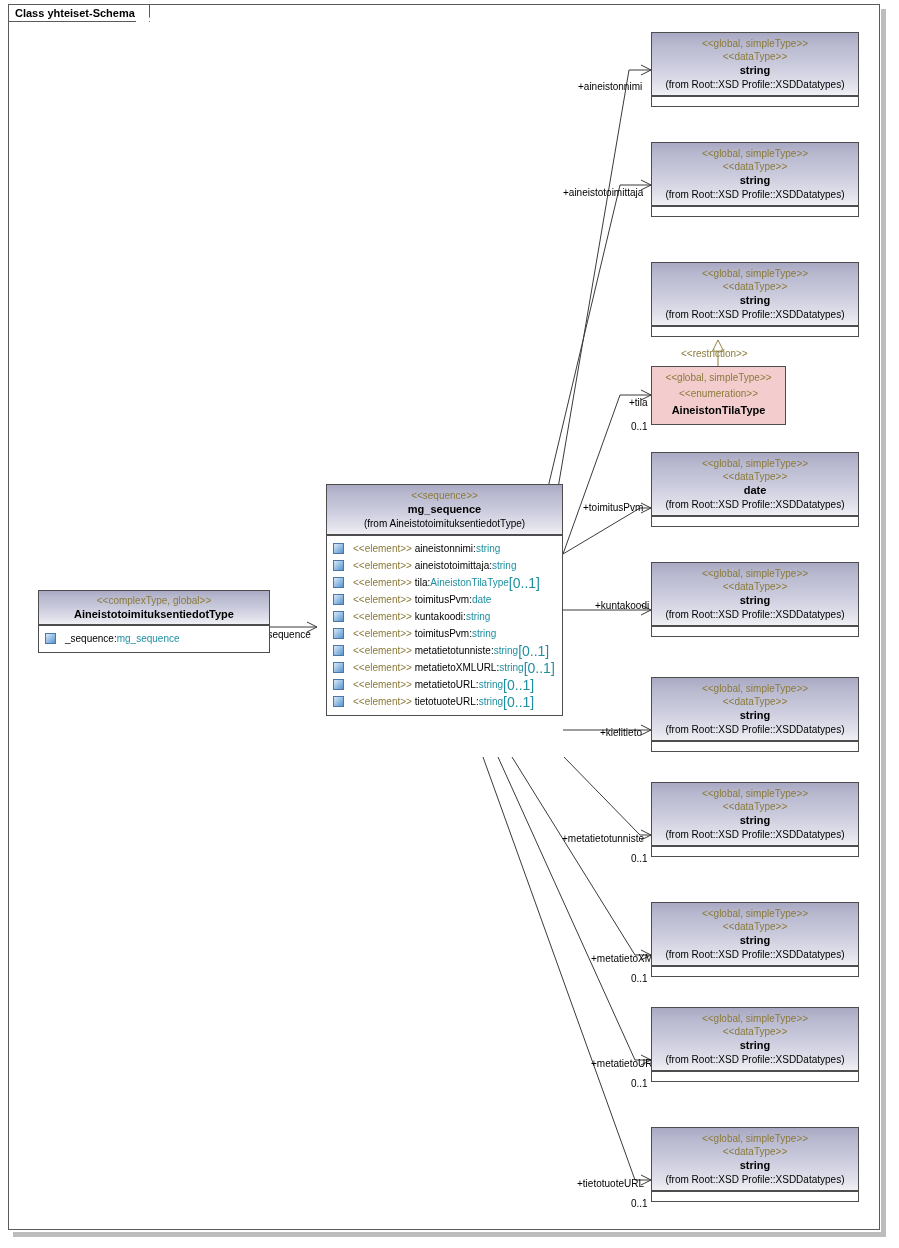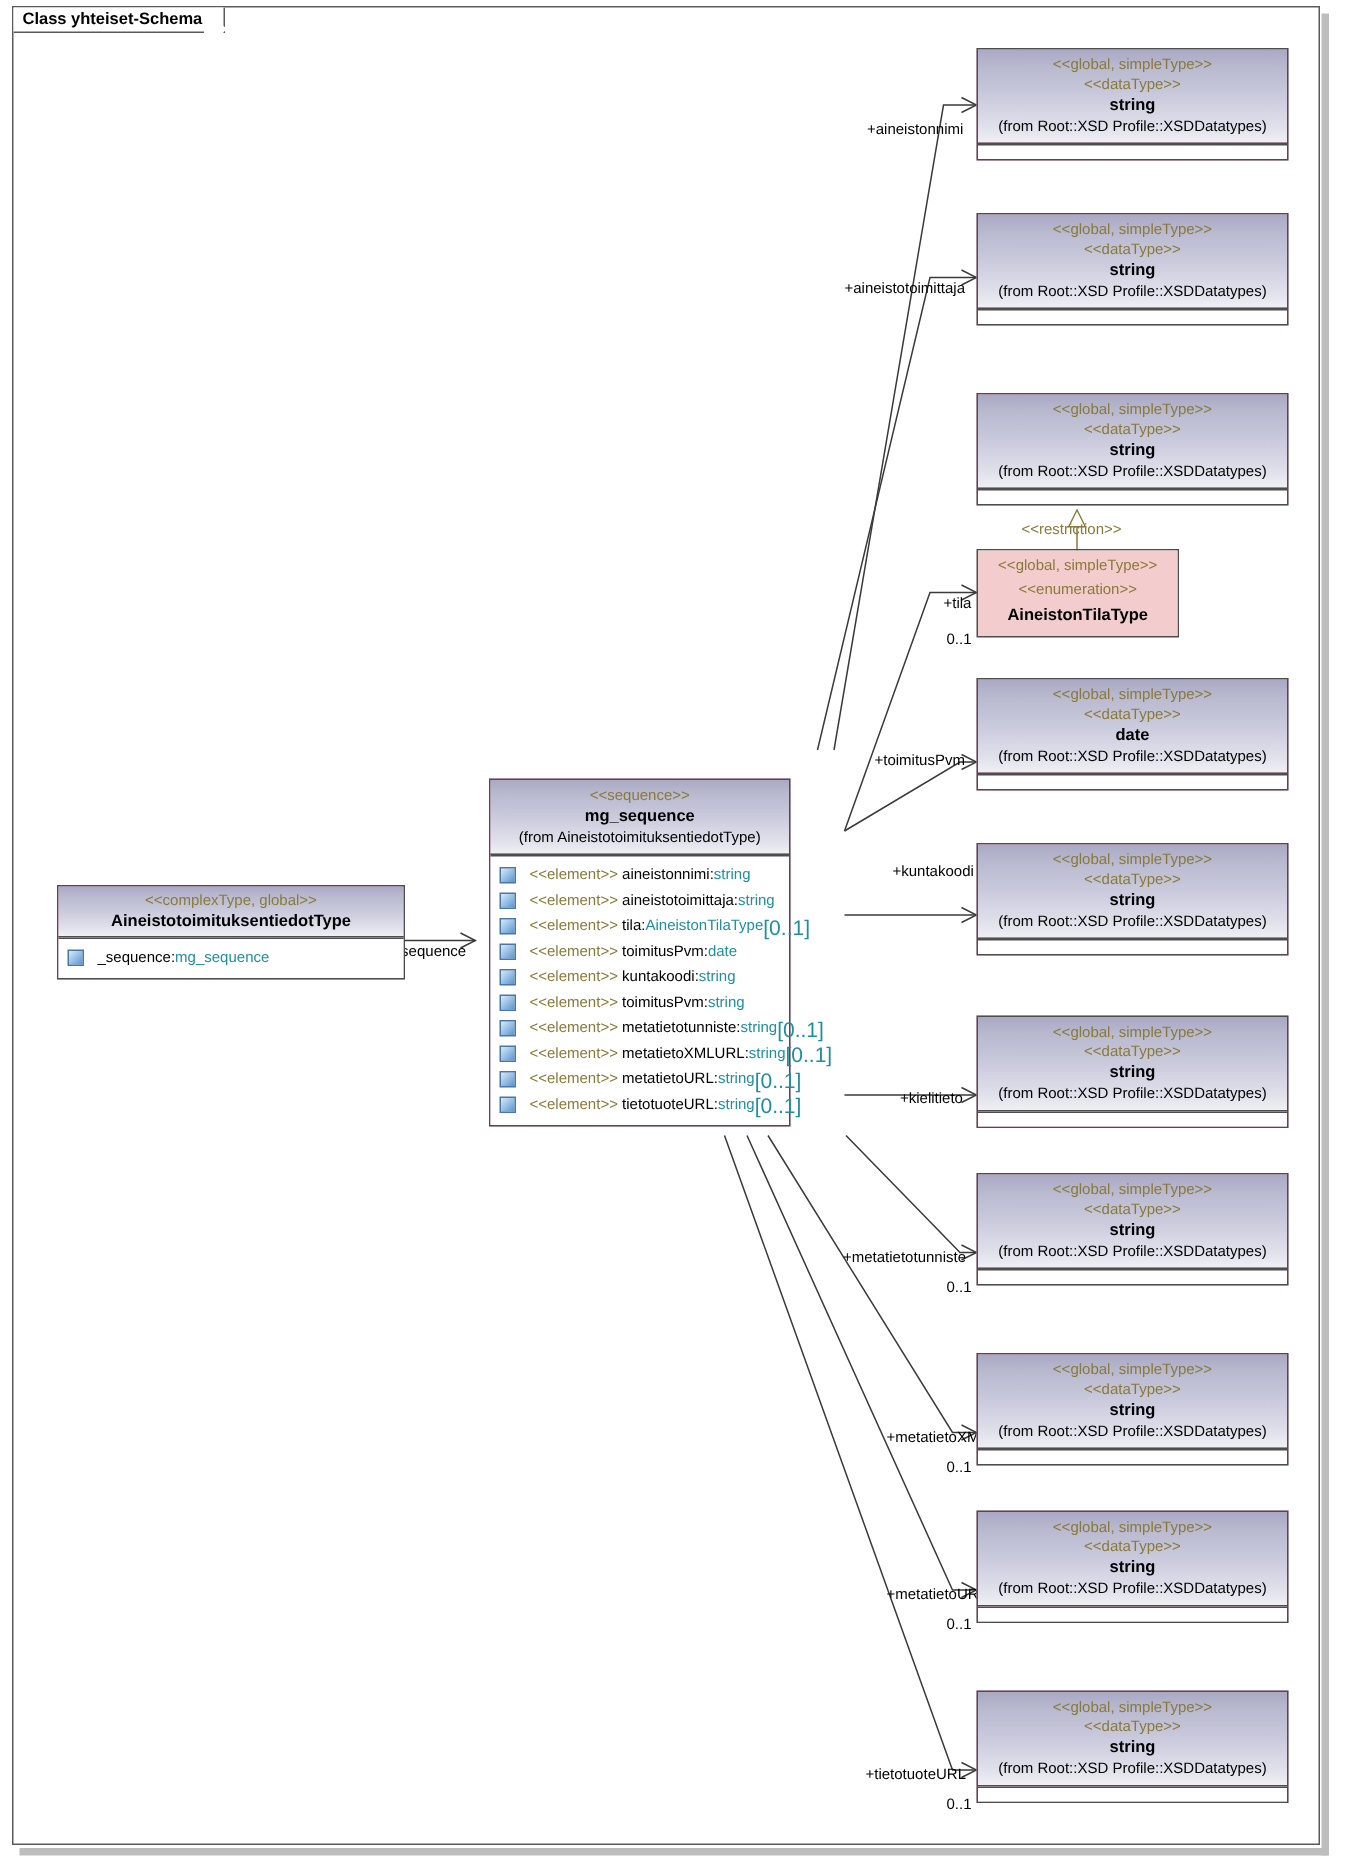--- a/index.html
+++ b/index.html
@@ -30,21 +30,21 @@
   }
   .frame-tab-cut:after{
     content:"";position:absolute;left:-4px;top:-2px;width:24px;height:24px;
     background:#ffffff;border-left:1px solid #5a5a5a;transform:rotate(40deg);
     transform-origin:0 0;
   }
 
   
   .uml{
     position:absolute;box-sizing:border-box;
-    border:1px solid #4d4d4d;background:#f9a8d4;
+    border:1px solid #4d4d4d;background:#5eead4;
   }
   .uml .hdr{
     background:linear-gradient(180deg,#a9a9c4 0%,#b8b8cf 18%,#cdcddf 55%,#e2e2ec 85%,#efeff4 100%);
     border-bottom:1px solid #4d4d4d;
     text-align:center;padding:3px 2px 2px 2px;
   }
   .uml.pink .hdr{
     background:#f3cdcd;border-bottom:none;
   }
   .uml.pink{border:1px solid #4d4d4d;}
@@ -147,21 +147,21 @@
     </g>
   </svg>
 
   <div class="elabel" style="left:578px;top:81px;">+aineistonnimi</div>
   <div class="elabel" style="left:563px;top:187px;">+aineistotoimittaja</div>
 
   <div class="elabel" style="left:629px;top:397px;">+tila</div>
   <div class="emult" style="left:631px;top:421px;">0..1</div>
 
   <div class="elabel" style="left:583px;top:502px;">+toimitusPvm</div>
-  <div class="elabel" style="left:595px;top:576px;">+kuntakoodi</div>
+  <div class="elabel" style="left:595px;top:600px;">+kuntakoodi</div>
   <div class="elabel" style="left:600px;top:727px;">+kielitieto</div>
 
   <div class="elabel" style="left:562px;top:833px;">+metatietotunniste</div>
   <div class="emult" style="left:631px;top:853px;">0..1</div>
 
   <div class="elabel" style="left:558px;top:953px;margin-left:33px;">+metatietoXMLURL</div>
   <div class="emult" style="left:631px;top:973px;">0..1</div>
 
   <div class="elabel" style="left:575px;top:1058px;margin-left:16px;">+metatietoURL</div>
   <div class="emult" style="left:631px;top:1078px;">0..1</div>
@@ -181,21 +181,21 @@
     <div class="compart" style="padding:4px 0 5px 0;">
       <div class="row">
         <span class="sqicon"></span>
         <span class="el-name">_sequence</span>
         <span class="el-name">:</span>
         <span class="el-type">mg_sequence</span>
       </div>
     </div>
   </div>
 
-  <div class="uml" style="left:326px;top:519px;width:201px;">
+  <div class="uml" style="left:326px;top:484px;width:237px;">
     <div class="hdr" style="padding:4px 2px 3px 2px;">
       <div class="stereo">&lt;&lt;sequence&gt;&gt;</div>
       <div class="cname">mg_sequence</div>
       <div class="fromline">(from AineistotoimituksentiedotType)</div>
     </div>
     <div class="compart" style="padding:4px 0 5px 0;" id="seq-elements">
         <div class="row">
           <span class="sqicon"></span>
           <span class="el-ster">&lt;&lt;element&gt;&gt;</span>
           <span class="el-name">&nbsp;</span>

